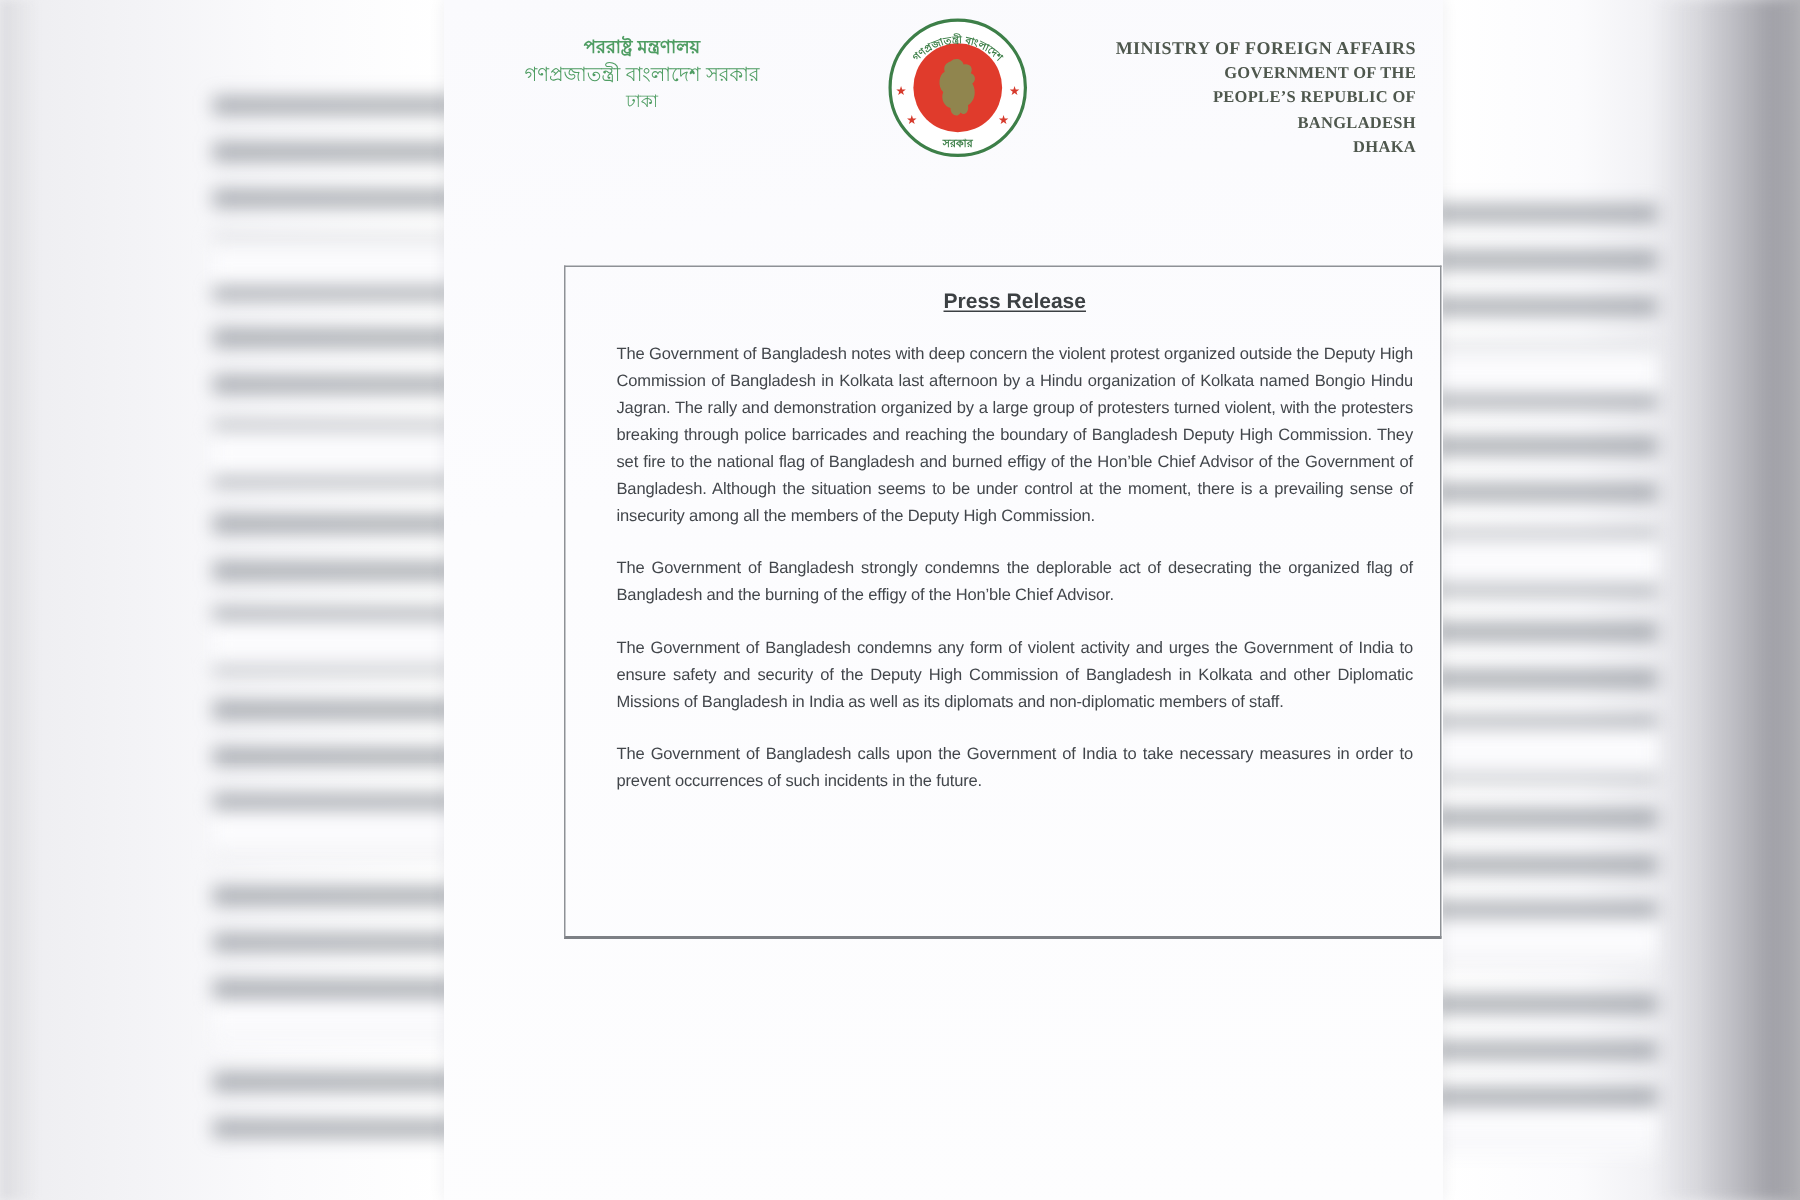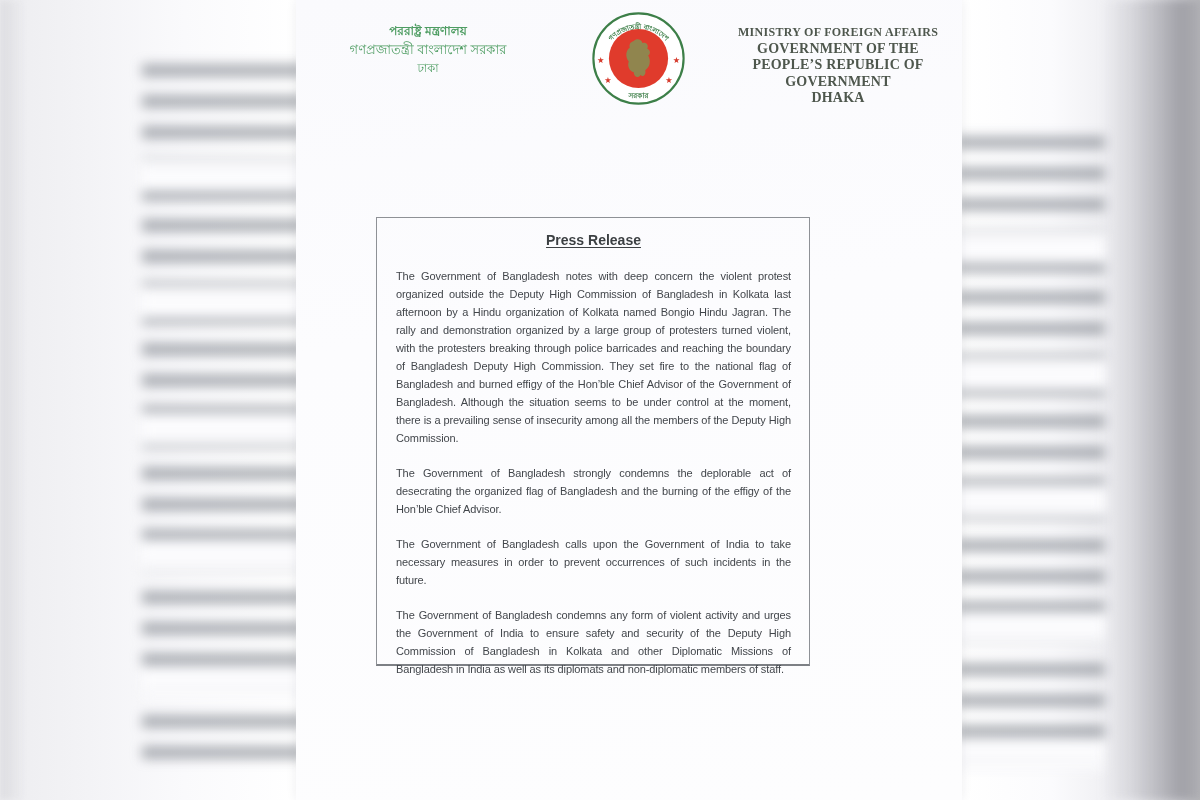--- a/index.html
+++ b/index.html
@@ -31,30 +31,30 @@
   
   .bn-block { position:absolute; left:42px; top:22px; width:180px; text-align:center;
               color:#4f9d63; line-height:1.5; }
   .bn1 { font-size:12px; font-weight:bold; }
   .bn2 { font-size:13px; }
   .bn3 { font-size:11.5px;font-family:Liberation Serif, serif; }
 
   .emblem { position:absolute; left:294px; top:10px; width:97px; height:97px; }
   .emblem svg { width:100%; height:100%; display:block; }
 
-  .en-block { position:absolute; left:436px; top:24px; width:212px; text-align:center;
+  .en-block { position:absolute; left:436px; top:24px; width:212px; text-align:right;
               font-family:"Liberation Serif", serif; color:#4e574d; font-weight:bold;
               line-height:16.5px; }
   .en1 { font-size:12px; letter-spacing:0.3px; }
-  .en2, .en3, .en4 { font-size:14px; letter-spacing:0.2px; }
+  .en2, .en3, .en4 { font-size:11px; letter-spacing:0.2px; }
 
   
-  .prbox { position:absolute; left:80px; top:177px; width:434px; height:449px;
+  .prbox { position:absolute; left:80px; top:177px; width:585px; height:449px;
            border:1.6px solid #8e9196; border-bottom-width:2.2px; border-bottom-color:#7d8085;
-           padding:12px 18px 0 19px;margin-top:40px; }
+           padding:12px 18px 0 34px; }
   .pr-title { text-align:center; font-size:14px; font-weight:bold; color:#3c4043;
               text-decoration:underline; text-underline-offset:2px; line-height:20px; }
   .dateline { margin-top:8px; font-size:11.5px; color:#42464b; line-height:18px; }
   .prbox p { margin-top:17px; font-size:11px; letter-spacing:-0.1px; line-height:18px;
              color:#42464b; text-align:justify; }
 </style>
 </head>
 <body>
 
 <div class="stage">
@@ -94,26 +94,26 @@
         <text x="11" y="55" font-size="8.5" fill="#d63a2c" text-anchor="middle">★</text>
         <text x="18.5" y="75" font-size="8.5" fill="#d63a2c" text-anchor="middle">★</text>
         <text x="89" y="55" font-size="8.5" fill="#d63a2c" text-anchor="middle">★</text>
         <text x="81.5" y="75" font-size="8.5" fill="#d63a2c" text-anchor="middle">★</text>
       </svg>
     </div>
 
     <div class="en-block">
       <div class="en1">MINISTRY OF FOREIGN AFFAIRS</div>
       <div class="en2">GOVERNMENT OF THE</div>
-      <div class="en3">PEOPLE’S REPUBLIC OF GOVERNMENT</div>
+      <div class="en3">PEOPLE’S REPUBLIC OF BANGLADESH</div>
       <div class="en4">DHAKA</div>
     </div>
 
     <section class="prbox">
       <h1 class="pr-title">Press Release</h1>
       <p>The Government of Bangladesh notes with deep concern the violent protest organized outside the Deputy High Commission of Bangladesh in Kolkata last afternoon by a Hindu organization of Kolkata named Bongio Hindu Jagran. The rally and demonstration organized by a large group of protesters turned violent, with the protesters breaking through police barricades and reaching the boundary of Bangladesh Deputy High Commission. They set fire to the national flag of Bangladesh and burned effigy of the Hon’ble Chief Advisor of the Government of Bangladesh. Although the situation seems to be under control at the moment, there is a prevailing sense of insecurity among all the members of the Deputy High Commission.</p>
       <p>The Government of Bangladesh strongly condemns the deplorable act of desecrating the organized flag of Bangladesh and the burning of the effigy of the Hon’ble Chief Advisor.</p>
+      <p>The Government of Bangladesh condemns any form of violent activity and urges the Government of India to ensure safety and security of the Deputy High Commission of Bangladesh in Kolkata and other Diplomatic Missions of Bangladesh in India as well as its diplomats and non-diplomatic members of staff.</p>
       <p>The Government of Bangladesh calls upon the Government of India to take necessary measures in order to prevent occurrences of such incidents in the future.</p>
-      <p>The Government of Bangladesh condemns any form of violent activity and urges the Government of India to ensure safety and security of the Deputy High Commission of Bangladesh in Kolkata and other Diplomatic Missions of Bangladesh in India as well as its diplomats and non-diplomatic members of staff.</p>
     </section>
 
   </div>
 </div>
 
 </body></html>

